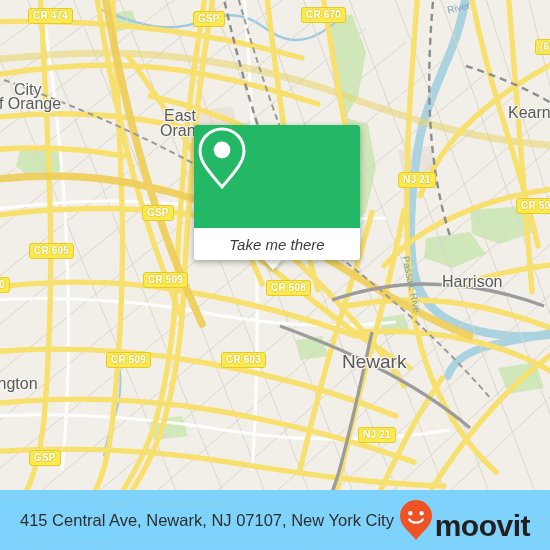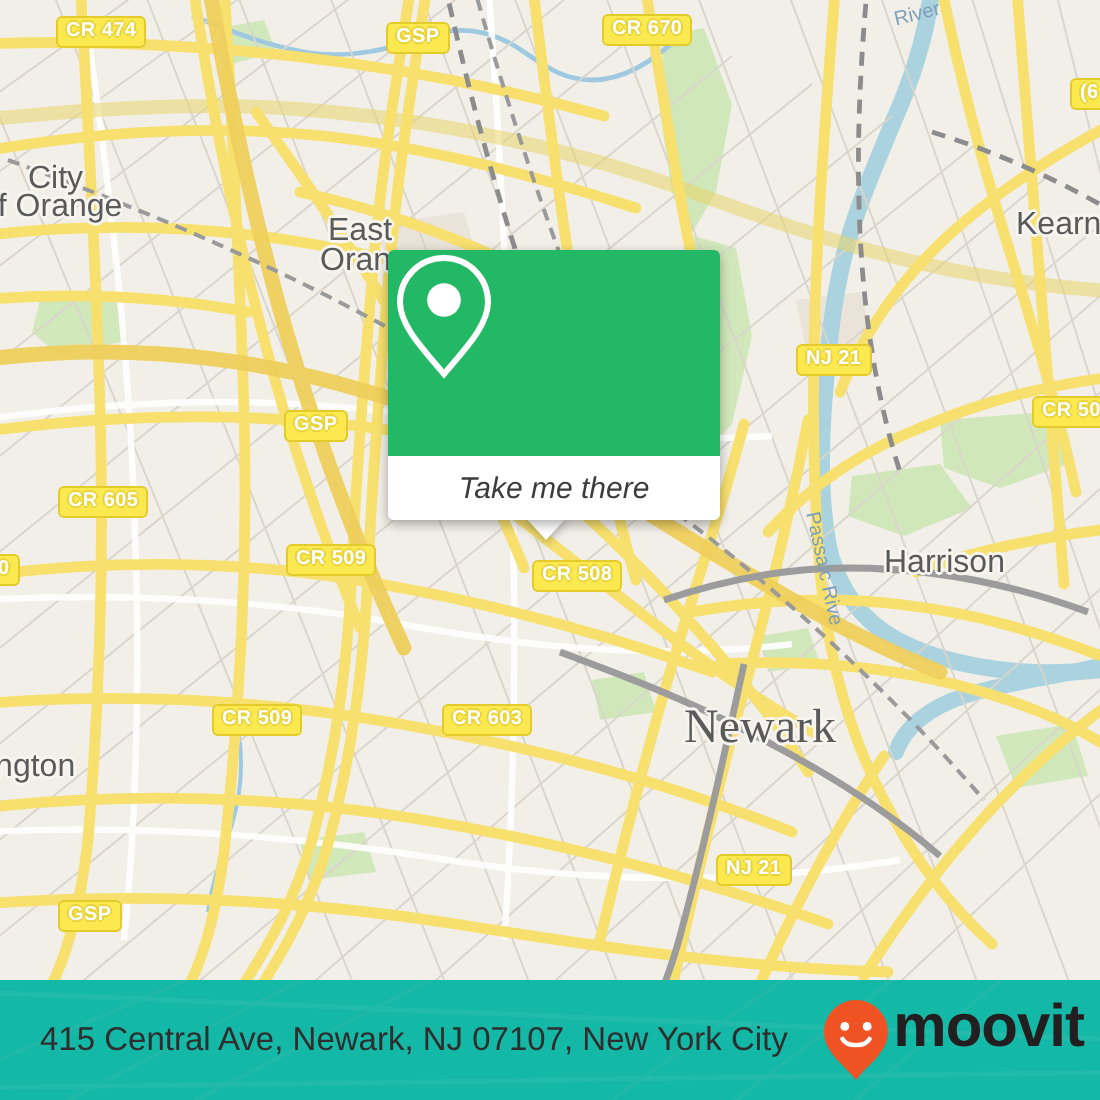--- a/index.html
+++ b/index.html
@@ -58,21 +58,21 @@
   .place {
     position: absolute;
     color: #5a5a5a;
     white-space: nowrap;
     text-shadow:
       -1.4px 0 #f7f5f0, 1.4px 0 #f7f5f0,
        0 -1.4px #f7f5f0, 0 1.4px #f7f5f0,
       -1px -1px #f7f5f0, 1px 1px #f7f5f0,
        1px -1px #f7f5f0, -1px 1px #f7f5f0;
   }
-  .place.lg { font-size: 24px; font-family: Liberation Serif, serif; }
+  .place.lg { font-size: 19px; }
   .place.md { font-size: 16px; }
   .place.river {
     font-size: 10px;
     color: #7e9fb8;
     text-shadow: none;
   }
 
   
   .callout {
     position: absolute;
@@ -134,21 +134,21 @@
     padding-left: 9px;
   }
 
   
   .footer {
     position: absolute;
     left: 0;
     top: 490px;
     width: 550px;
     height: 60px;
-    background: #14b8a6;
+    background: #7dd3fc;
     display: flex;
     align-items: center;
     justify-content: space-between;
     z-index: 50;
     overflow: hidden;
   }
   .footer-ghost {
     position: absolute;
     left: 0; top: 0;
     width: 550px; height: 60px;
@@ -159,22 +159,22 @@
     position: relative;
     font-size: 16.5px;
     color: #2e2e2e;
     padding-left: 20px;
     white-space: nowrap;
     z-index: 2;
   }
   .brand {
     position: relative;
     display: flex;
-    align-items: flex-start;
-    padding-right: 8px;
+    align-items: flex-end;
+    padding-right: 20px;
     z-index: 2;
   }
   .brand-pin { margin-right: 2px; display: block; }
   .brand-text {
     font-size: 30px;
     font-weight: bold;
     color: #231f20;
     letter-spacing: -.5px;
     line-height: 30px;
   }

